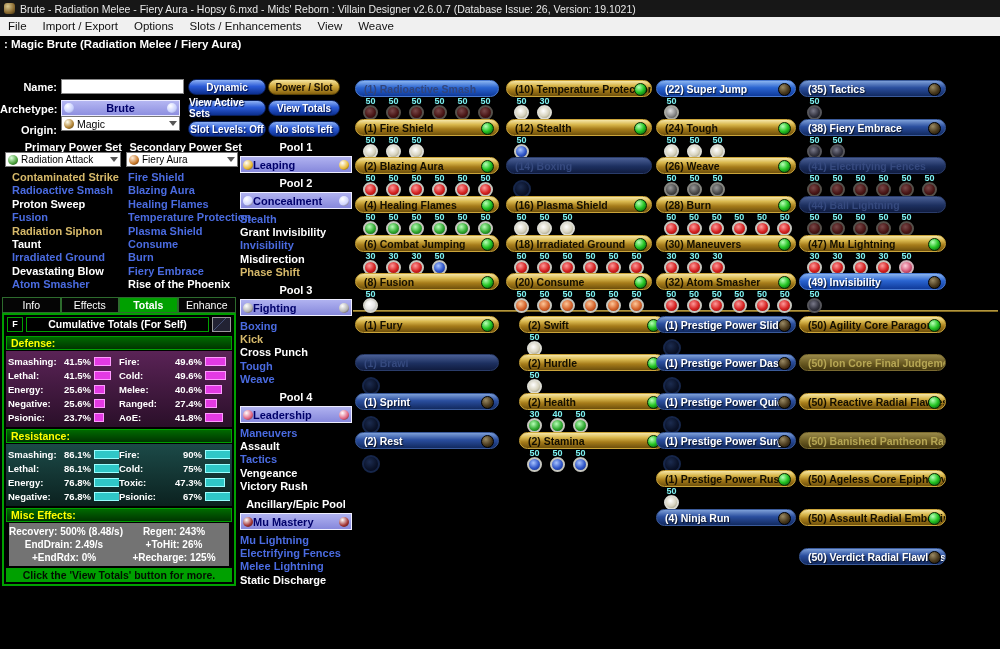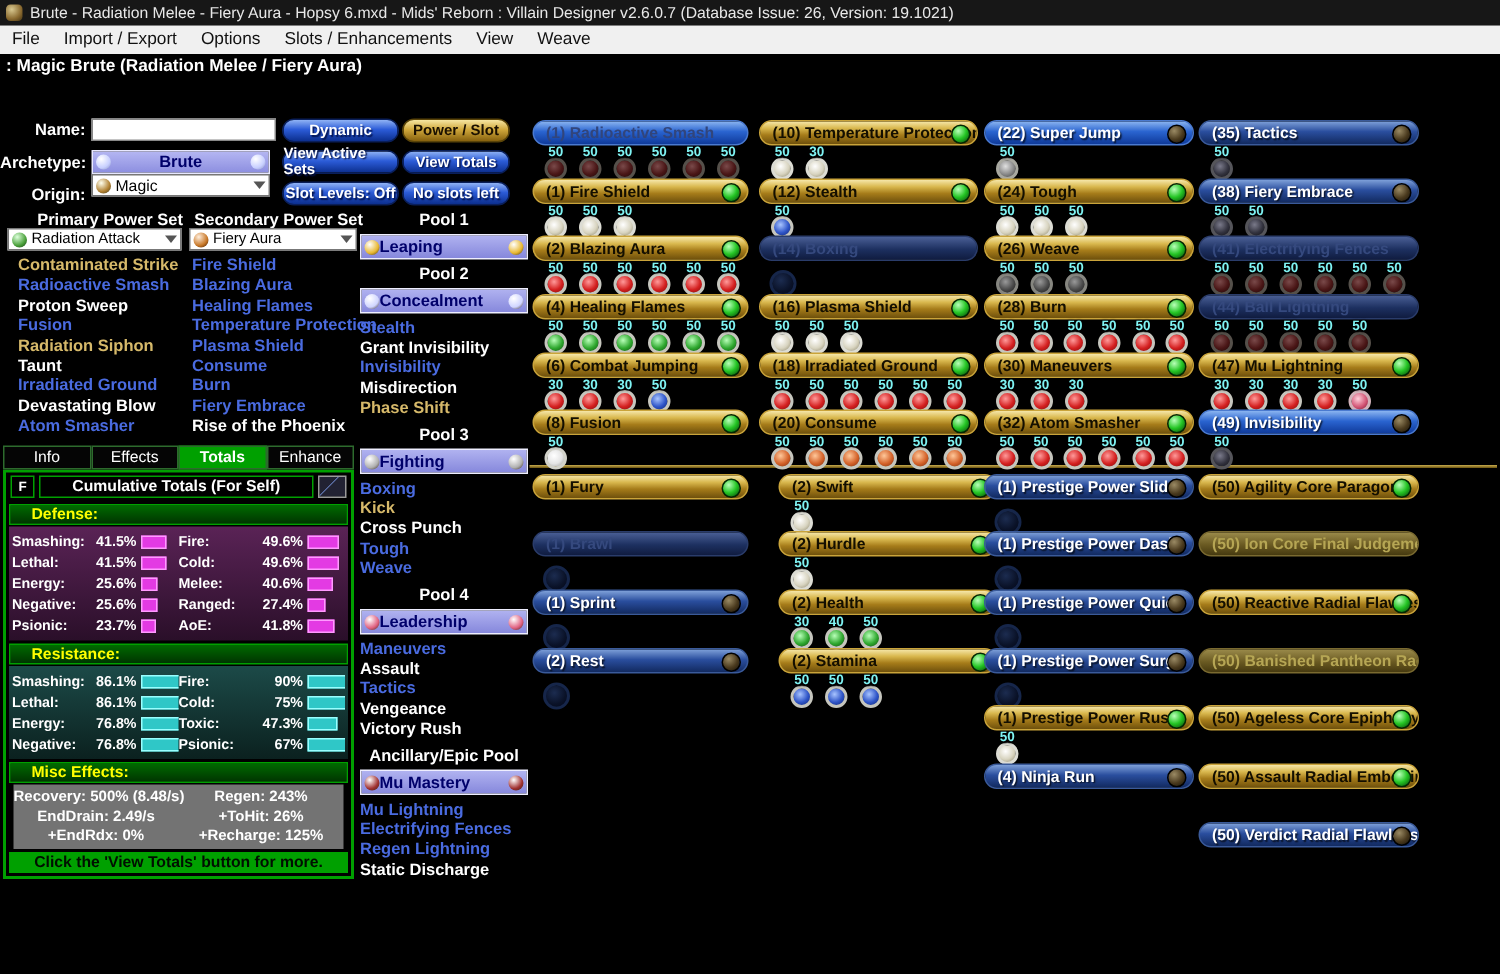--- a/index.html
+++ b/index.html
@@ -41,21 +41,21 @@
   .totals{position:absolute;left:2px;top:297px;width:234px;}
   .tabs{display:flex;}
   .tab{flex:1;height:14px;line-height:14px;text-align:center;color:#fff;font-size:10.5px;background:#050505;border:1px solid #2d6b2d;cursor:pointer;}
   .tab.active{background:#00a000;font-weight:bold;}
   .tpanel{border:2px solid #00a000;background:#000;}
   .thdr{display:flex;align-items:center;gap:3px;padding:2px 3px;}
   .fbtn{width:14px;height:13px;border:1px solid #00a000;color:#fff;font-weight:bold;font-size:9px;text-align:center;line-height:13px;cursor:pointer;background:#000;}
   .ttitle{flex:1;border:1px solid #00a000;color:#fff;font-weight:bold;font-size:10.5px;text-align:center;height:13px;line-height:13px;}
   .gicon{width:17px;height:13px;border:1px solid #9a9a9a;background:linear-gradient(135deg,#223 40%,#8af 42%,#223 44%);cursor:pointer;}
   .sechdr{margin:2px 2px 1px 2px;background:linear-gradient(180deg,#006a00,#003500);border:1px solid #00a000;color:#ffff00;
-          font-weight:bold;font-size:10.5px;padding:0 14px;height:12px;line-height:12px;}
+          font-weight:bold;font-size:10.5px;padding:0 4px;height:12px;line-height:12px;}
   .statpanel{margin:0 2px;padding:3px 2px;display:flex;overflow:hidden;}
   .statpanel.def{background:linear-gradient(180deg,#5a2356,#2a0f29);}
   .statpanel.res{background:linear-gradient(180deg,#1c4a48,#0b211f);}
   .statcol{width:50%;}
   .srow{display:flex;align-items:center;height:14px;overflow:hidden;}
   .srow .lbl{flex:0 0 50px;color:#fff;font-weight:bold;font-size:9.5px;}
   .srow .pct{flex:0 0 33px;color:#fff;font-weight:bold;font-size:9.5px;text-align:right;padding-right:3px;}
   .srow .barwrap{display:flex;height:9px;}
   .srow .bseg{height:9px;}
   .bseg.def{background:#e33ae3;border:1px solid #ff9aff;box-sizing:border-box;}
@@ -222,21 +222,21 @@
       </div>
       <div class="poolhdr">Ancillary/Epic Pool</div>
       <div class="poolpill">
         <span class="orb" style="background: radial-gradient(circle at 35% 30%, rgb(255, 255, 255), rgb(160, 48, 48) 60%, rgb(51, 34, 17));"></span>
         <span class="t">Mu Mastery</span>
         <span class="orb" style="background: radial-gradient(circle at 35% 30%, rgb(255, 255, 255), rgb(160, 48, 48) 60%, rgb(51, 34, 17));"></span>
       </div>
       <div class="pool-items plist-flow" style="font-size: 11px; line-height: 13.2px; font-weight: bold;">
         <div class="pi c-blue">Mu Lightning</div>
         <div class="pi c-blue">Electrifying Fences</div>
-        <div class="pi c-blue">Regen Lightning</div>
+        <div class="pi c-blue">Melee Lightning</div>
         <div class="pi c-white">Static Discharge</div>
       </div>
     </div>
 
   <div class="totals">
     <div class="tabs" id="tabs">
         <div class="tab">Info</div>
         <div class="tab">Effects</div>
         <div class="tab active">Totals</div>
         <div class="tab">Enhance</div>

